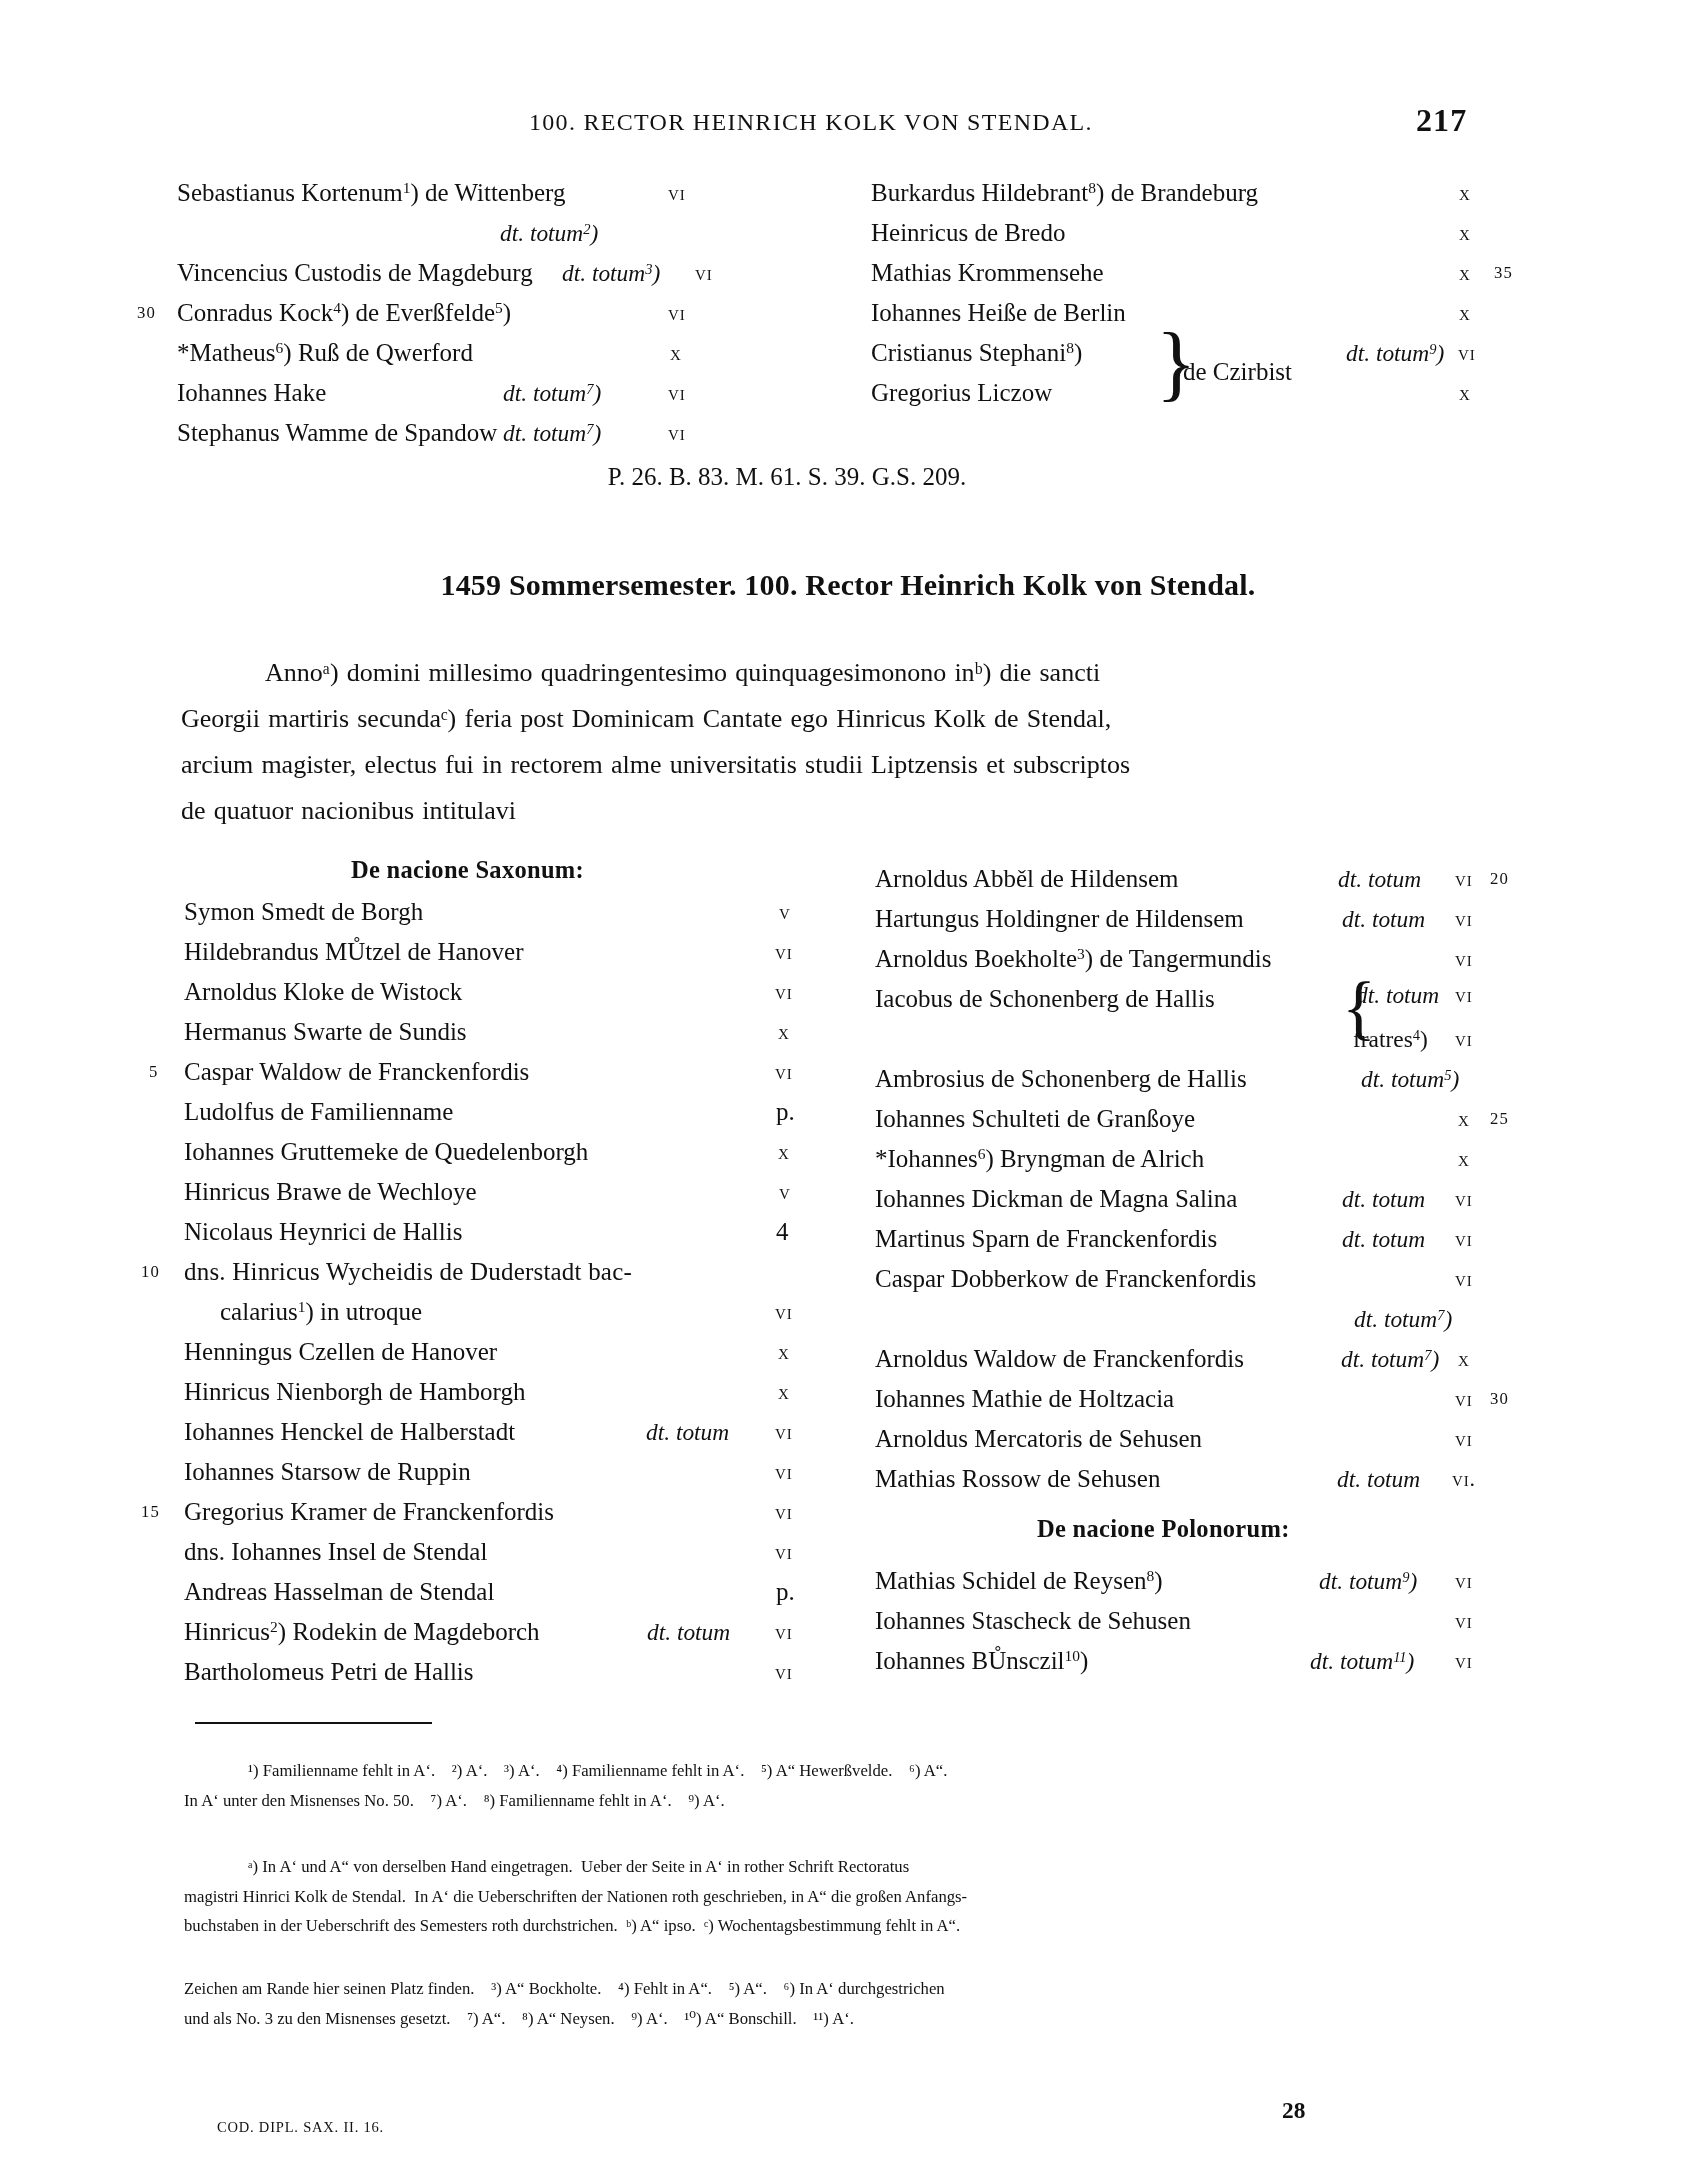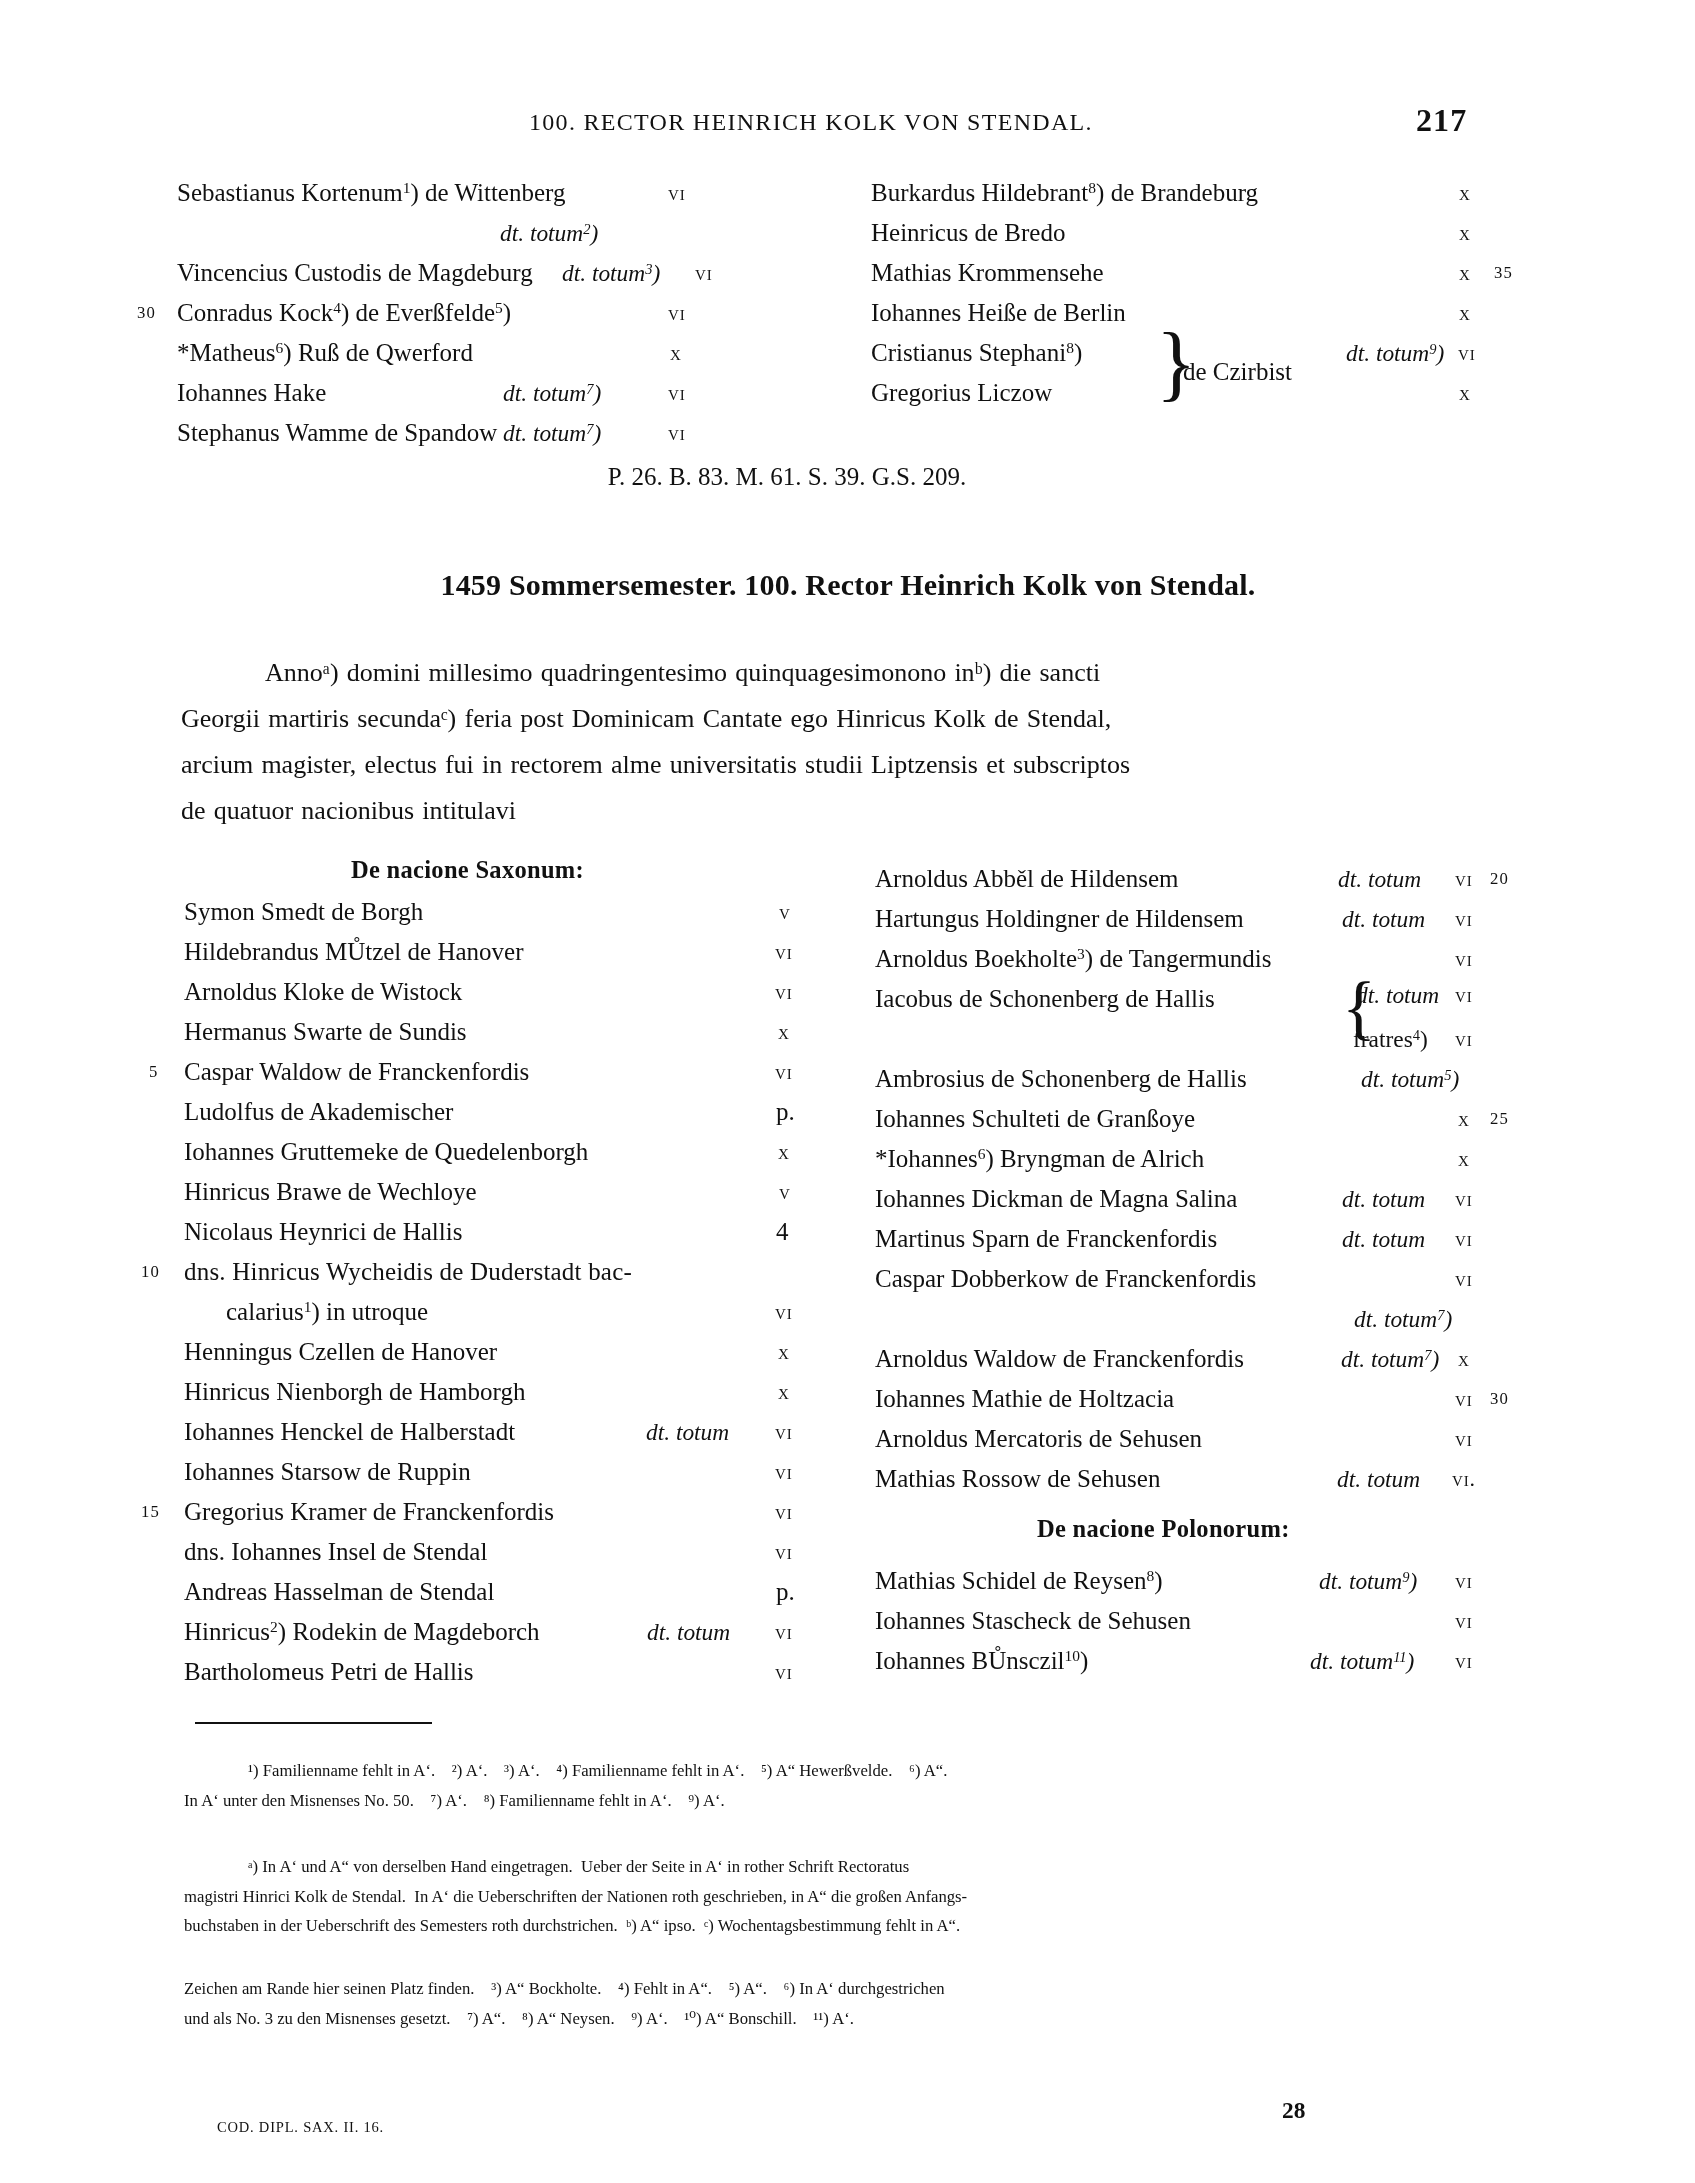--- a/index.html
+++ b/index.html
@@ -32,21 +32,21 @@
   
   .col { position:absolute; }
   .row {
     position:relative;
     height:40px;
     line-height:40px;
     font-size:25px;
     white-space:nowrap;
   }
   .row .nm { position:absolute; left:0; top:0; }
-  .row .nm.ind { left:42px; }
+  .row .nm.ind { left:36px; }
   .row .dt {
     position:absolute; top:0;
     font-style:italic;
     font-size:23.4px;
   }
   .row .fee {
     position:absolute; top:0;
     font-variant:small-caps;
     font-size:22px;
     letter-spacing:0.8px;
@@ -255,21 +255,21 @@
       <span class="fee" style="left:594px">x</span>
     </div>
 
     <div class="row">
       <span class="mgn" style="left:-35px">5</span>
       <span class="nm">Caspar Waldow de Franckenfordis</span>
       <span class="fee" style="left:591px">vi</span>
     </div>
 
     <div class="row">
-      <span class="nm">Ludolfus de Akademischer</span>
+      <span class="nm">Ludolfus de Familienname</span>
       <span class="fee arab" style="left:592px">p.</span>
     </div>
 
     <div class="row">
       <span class="nm">Iohannes Gruttemeke de Quedelenborgh</span>
       <span class="fee" style="left:594px">x</span>
     </div>
 
     <div class="row">
       <span class="nm">Hinricus Brawe de Wechloye</span>

